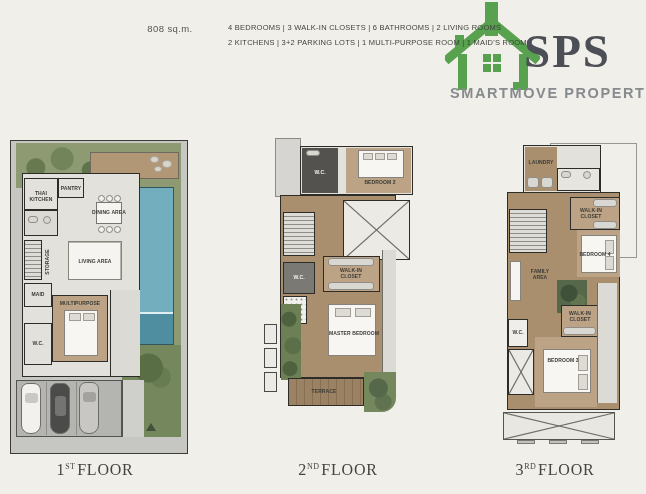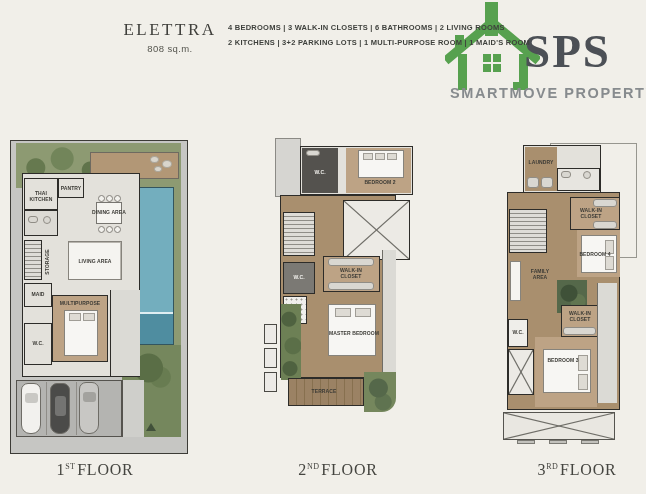--- a/index.html
+++ b/index.html
@@ -4,21 +4,21 @@
 <style>
   html,body{margin:0;padding:0;}
   body{width:646px;height:494px;background:#f1efe9;position:relative;overflow:hidden;
        font-family:"Liberation Sans",sans-serif;}
   .abs{position:absolute;box-sizing:border-box;}
   
   .title-block{left:122px;top:20px;width:96px;text-align:center;z-index:2;}
   .title{font-family:"Liberation Serif",serif;font-size:17px;letter-spacing:2.5px;color:#3f3f3b;}
   .area{font-size:9.5px;color:#56564f;margin-top:3px;letter-spacing:.4px;}
   .specs{left:228px;top:20px;width:300px;z-index:3;}
-  .specs div{font-size:7.5px;font-weight:700;color:#3e403c;letter-spacing:.25px;line-height:15px;white-space:nowrap;}
+  .specs div{font-size:7.5px;font-weight:400;color:#3e403c;letter-spacing:.25px;line-height:15px;white-space:nowrap;}
   
   .logo-house{left:445px;top:2px;width:95px;height:90px;z-index:1;}
   .logo-sps{left:524px;top:28px;z-index:1;font-family:"Liberation Serif",serif;
             font-weight:700;font-size:47px;line-height:1;color:#4c5056;letter-spacing:2px;}
   .logo-tag{left:450px;top:85px;z-index:1;font-size:14.5px;font-weight:700;color:#878b8e;letter-spacing:1.6px;white-space:nowrap;}
   
   .plan{z-index:1;}
   .site{border:1.5px solid #3c3b36;background:#c6c6c3;}
   .bd{border:1px solid #2d2c29;} .bd2{border:1.5px solid #2d2c29;} .lt{background:#e3e1db;} .lt2{background:#ececе7;}
   .wf{background:#a98f6e;} .wf2{background:#bda385;} .wd{background:#b29776;}
@@ -44,21 +44,20 @@
   
   .flabel{top:461px;width:120px;text-align:center;font-family:"Liberation Serif",serif;
           font-size:16px;color:#454540;letter-spacing:.8px;}
   .flabel .ord{font-size:8px;vertical-align:6px;letter-spacing:.3px;}
   .flabel .word{margin-left:2px;}
 </style>
 </head>
 <body>
 
 <div class="abs title-block">
-  <div class="title">ELETTRA</div>
   <div class="area">808 sq.m.</div>
 </div>
 
 <div class="abs specs">
   <div>4 BEDROOMS   |   3 WALK-IN CLOSETS   |   6 BATHROOMS   |   2 LIVING ROOMS</div>
   <div>2 KITCHENS   |   3+2 PARKING LOTS   |   1 MULTI-PURPOSE ROOM   |   1 MAID'S ROOM</div>
 </div>
 
 <svg class="abs logo-house" viewBox="0 0 95 90">
   <rect x="40" y="0" width="13" height="34" fill="#57a14f"></rect>
@@ -272,15 +271,15 @@
   <div class="abs" style="left:20px;top:279px;width:112px;height:28px;background:#e9e7e1;border:1px solid #55544f;">
     <svg class="xmark" viewBox="0 0 100 100" preserveAspectRatio="none">
         <line x1="0" y1="0" x2="100" y2="100"></line>
         <line x1="100" y1="0" x2="0" y2="100"></line>
       </svg>
   </div>
   <div class="abs" style="left:34px;top:307px;width:18px;height:4px;background:#c2c1bc;border:1px solid #7b7a74;"></div>
   <div class="abs" style="left:66px;top:307px;width:18px;height:4px;background:#c2c1bc;border:1px solid #7b7a74;"></div>
   <div class="abs" style="left:98px;top:307px;width:18px;height:4px;background:#c2c1bc;border:1px solid #7b7a74;"></div>
 </div>
-<div class="abs flabel" style="left:517px;">
+<div class="abs flabel" style="left:495px;">
   <span>3</span><span class="ord">RD</span><span class="word">FLOOR</span>
 </div>
 
 </body></html>

